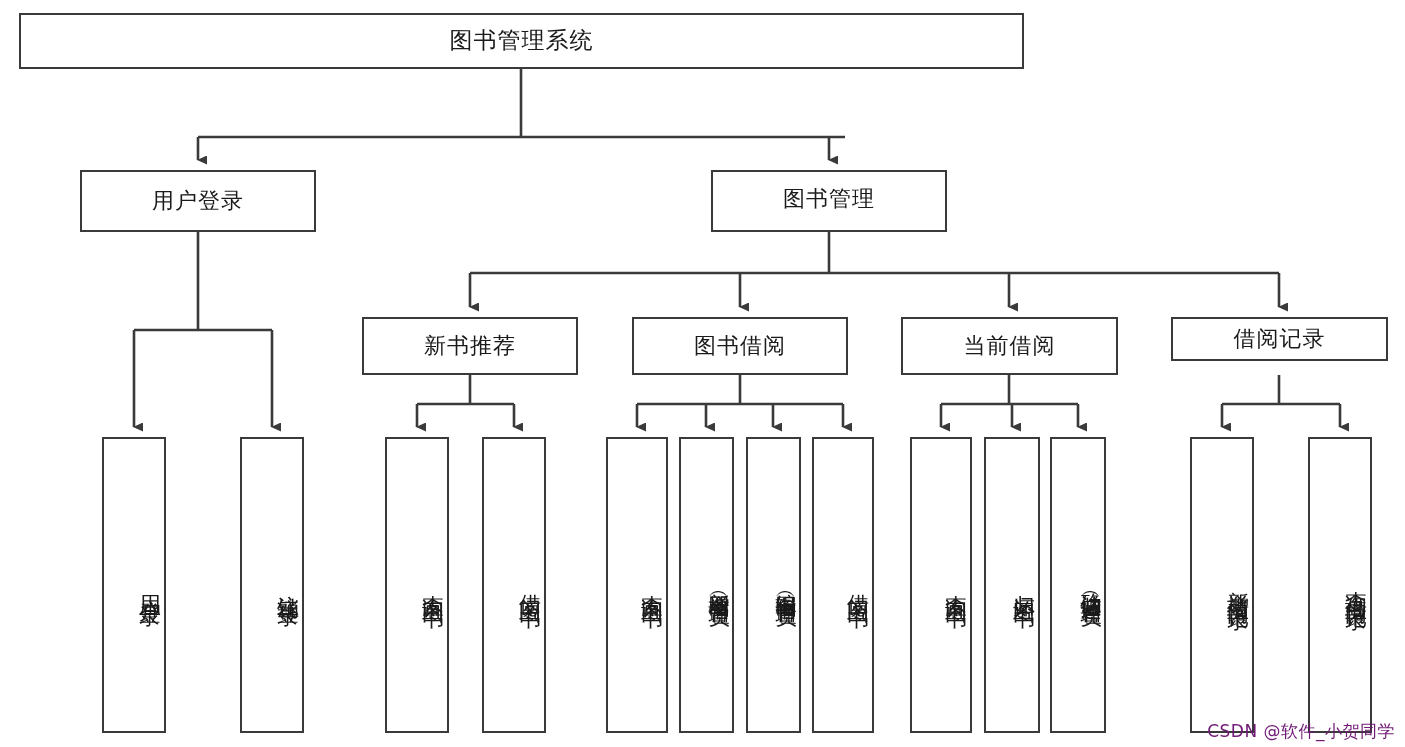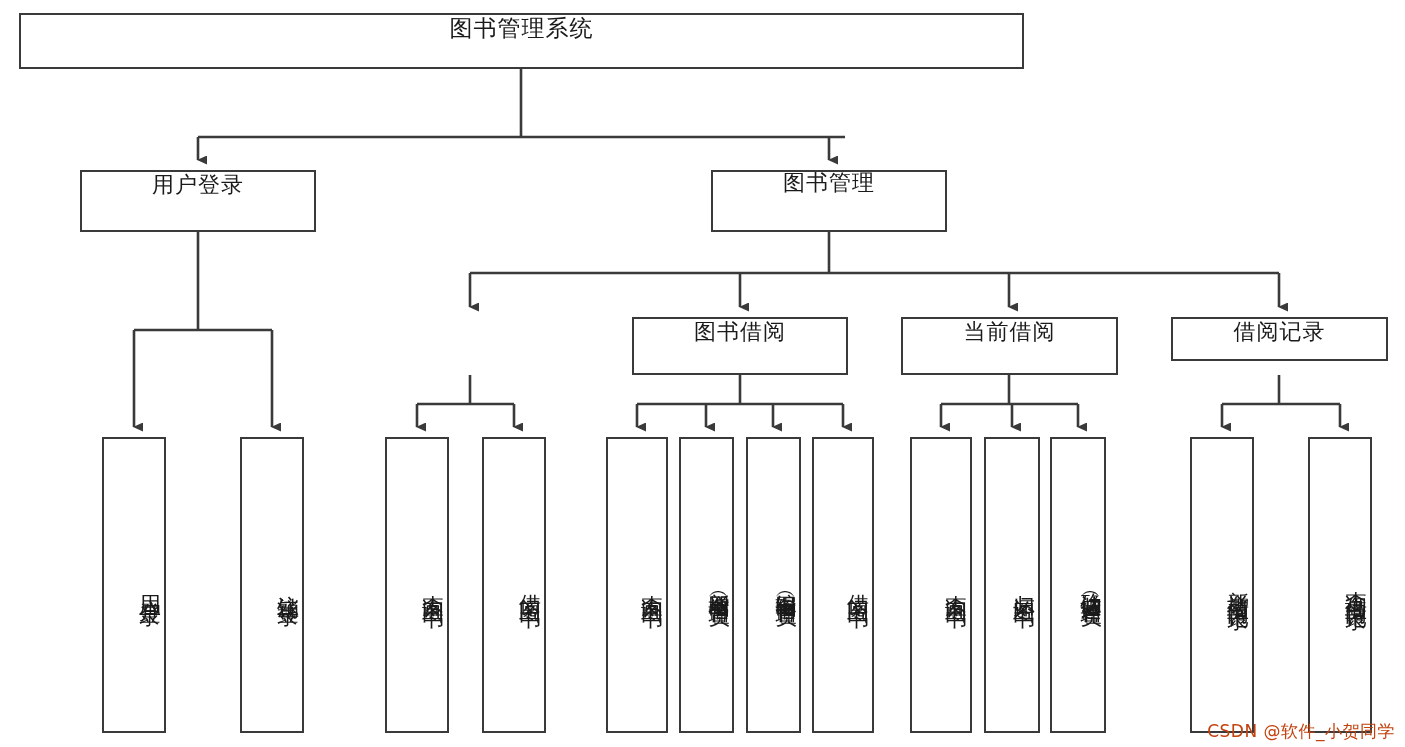--- a/index.html
+++ b/index.html
@@ -21,21 +21,21 @@
     width:1405px;
     height:747px;
     pointer-events:none;
   }
   .node{
     position:absolute;
     box-sizing:border-box;
     background:#ffffff;
     border:2px solid #3a3a3a;
     display:flex;
-    align-items:flex-start;
+    align-items:center;
     justify-content:center;
     color:#1a1a1a;
     z-index:2;
   }
   .node.h{
     font-size:22px;
     letter-spacing:1px;
     line-height:1.2;
     text-align:center;
   }
@@ -55,21 +55,21 @@
   }
   .node.v .lbl{
     writing-mode:vertical-rl;
     text-orientation:upright;
   }
   #watermark{
     position:absolute;
     right:10px;
     bottom:4px;
     font-size:17px;
-    color:#c2410c;
+    color:#701a75;
     letter-spacing:0.5px;
     z-index:5;
     white-space:nowrap;
     font-family:"DejaVu Sans","Liberation Sans",sans-serif;
   }
 </style>
 </head>
 <body>
 
 <div id="stage">
@@ -128,20 +128,23 @@
     <span class="lbl">图书管理系统</span>
   </div>
 
   <div class="node h" style="left:80px;top:170px;width:236px;height:62px;">
     <span class="lbl">用户登录</span>
   </div>
   <div class="node h" style="left:711px;top:170px;width:236px;height:62px;font-family:Liberation Mono, monospace;">
     <span class="lbl">图书管理</span>
   </div>
 
+  <div class="node h" style="left:362px;top:317px;width:216px;height:58px;">
+    <span class="lbl">新书推荐</span>
+  </div>
   <div class="node h" style="left:632px;top:317px;width:216px;height:58px;">
     <span class="lbl">图书借阅</span>
   </div>
   <div class="node h" style="left:901px;top:317px;width:217px;height:58px;">
     <span class="lbl">当前借阅</span>
   </div>
   <div class="node h" style="left:1171px;top:317px;width:217px;height:44px;">
     <span class="lbl">借阅记录</span>
   </div>
 

